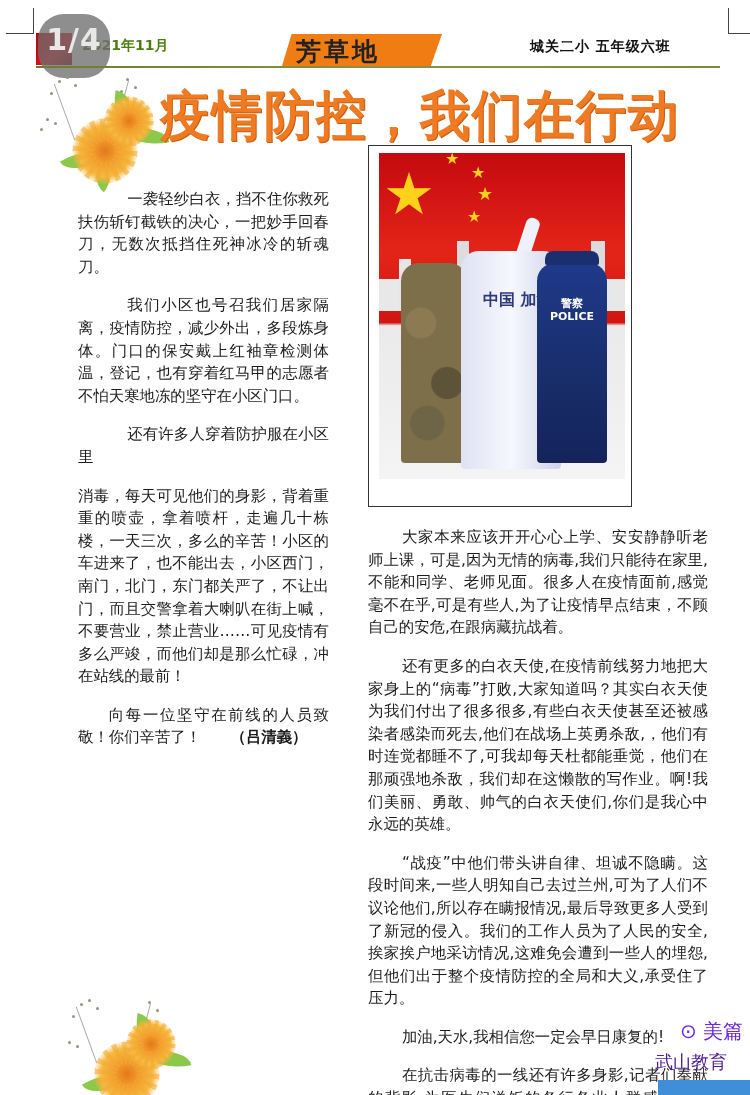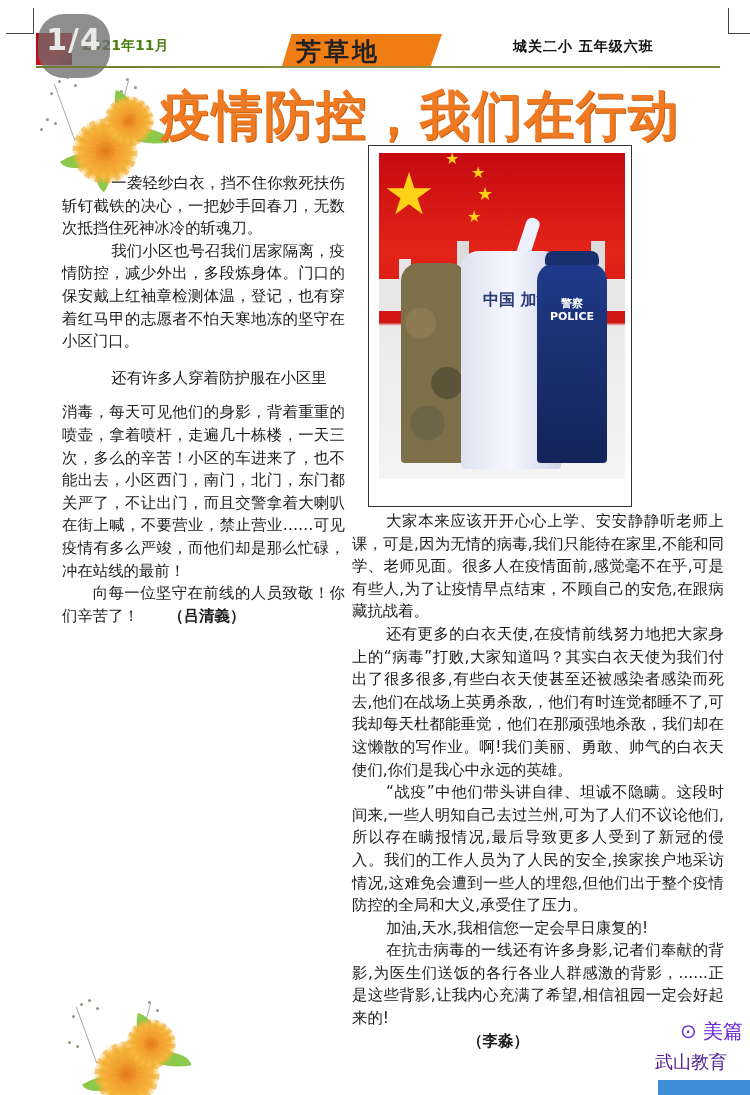--- a/index.html
+++ b/index.html
@@ -33,21 +33,21 @@
   .section-tag {
     position: absolute; left: 282px; top: 34px; width: 160px; height: 32px;
     background: #f07c14;
     clip-path: polygon(6% 0, 100% 0, 93% 100%, 0 100%);
   }
   .section-tag span {
     position: absolute; left: 14px; top: 1px; font-size: 25px; font-weight: bold;
     color: #222; letter-spacing: 3px; font-family: Liberation Mono, monospace;
   }
   .school {
-    position: absolute; left: 513px; top: 38px; font-size: 14px; font-weight: bold; color: #111;
+    position: absolute; left: 530px; top: 38px; font-size: 14px; font-weight: bold; color: #111;
     letter-spacing: 1px;
   }
   .header-rule {
     position: absolute; left: 36px; top: 66px; width: 684px; height: 2px;
     background: linear-gradient(90deg, #6f7a30, #8a9248 50%, #7e8840);
   }
 
   
   .headline {
     position: absolute; left: 160px; top: 80px; font-size: 50px; font-weight: bold;
@@ -77,21 +77,21 @@
   }
   .flower-cluster .dot {
     position: absolute; width: 3px; height: 3px; border-radius: 50%; background: #8c9a7a;
   }
 
   
   .text {
     font-size: 15.4px; line-height: 22.6px; color: #1c1c1c;
     text-align: justify;
   }
-  .text p { margin: 0; text-indent: 2em; }
+  .text p { margin: 16px; text-indent: 2em; }
   .col-left { position: absolute; left: 62px; top: 172px; width: 283px; }
   .col-left p.wide-indent { text-indent: 3.2em; }
   .col-right { position: absolute; left: 352px; top: 510px; width: 372px; }
   .col-right p.wide-indent { text-indent: 2.2em; }
   .byline { font-weight: bold; }
   .byline-right { text-align: center; padding-right: 80px; font-weight: bold; }
 
   
   .photo-frame {
     position: absolute; left: 368px; top: 145px; width: 264px; height: 362px;

